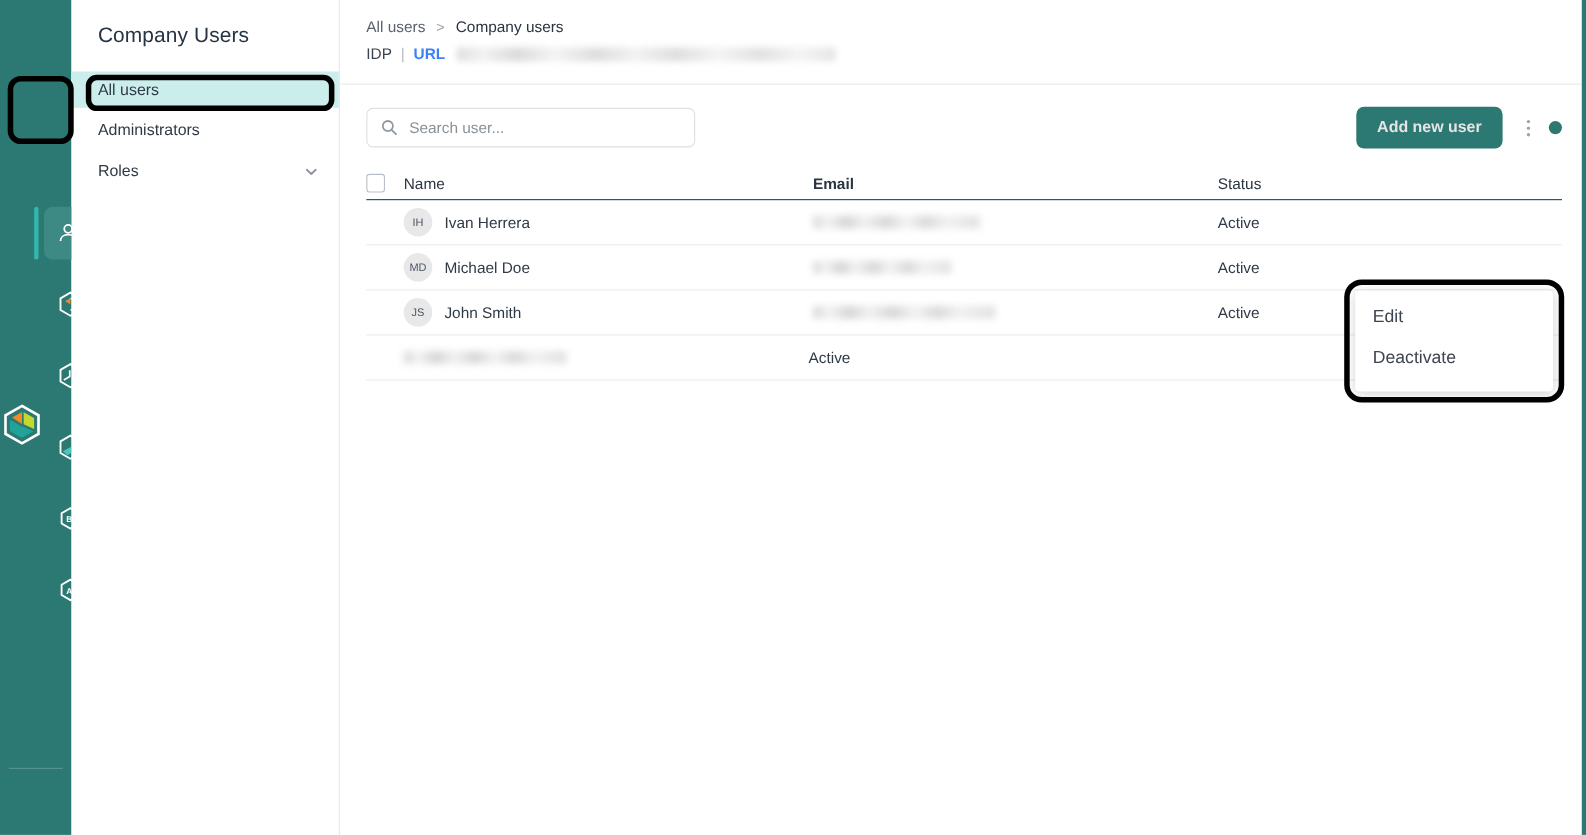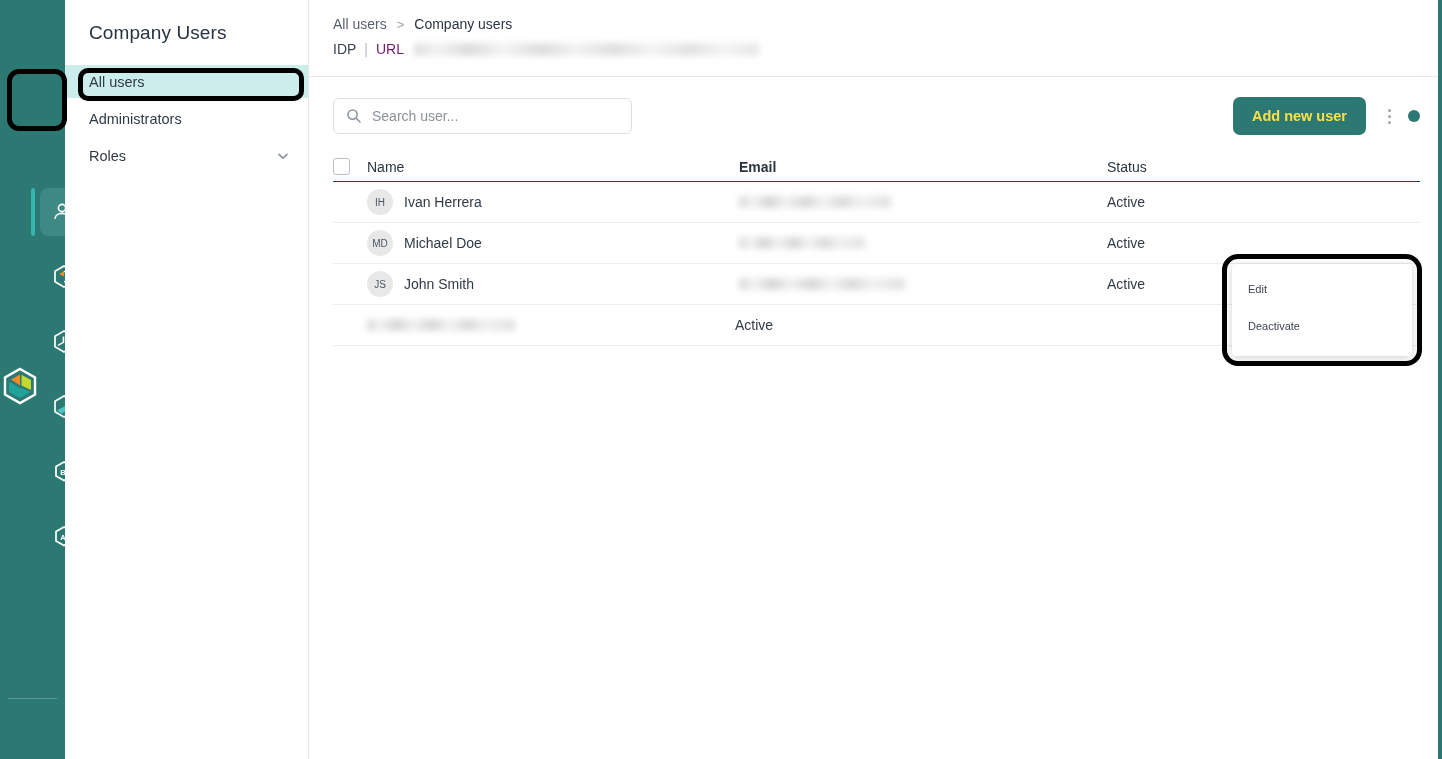--- a/index.html
+++ b/index.html
@@ -136,21 +136,21 @@
     font-size: 14px; color: #5a6270;
   }
   .crumbs .sep { margin: 0 10px; color: #9aa2ad; font-size: 13px; }
   .crumbs .cur { color: #2b3542; }
   .idp-row {
     margin-top: 9px;
     display: flex; align-items: center;
     font-size: 14px; color: #3c4450;
   }
   .idp-row .bar { margin: 0 8px; color: #b6bcc5; }
-  .idp-row .url-label { font-weight: normal; color: #701a75; }
+  .idp-row .url-label { font-weight: bold; color: #3b82f6; }
   .blur-url {
     margin-left: 10px;
     width: 345px; height: 13px;
     background: linear-gradient(90deg,
       rgba(150,150,150,.30) 0%, rgba(150,150,150,.12) 7%,
       rgba(150,150,150,.34) 16%, rgba(150,150,150,.10) 26%,
       rgba(150,150,150,.32) 37%, rgba(150,150,150,.12) 47%,
       rgba(150,150,150,.30) 58%, rgba(150,150,150,.10) 69%,
       rgba(150,150,150,.28) 80%, rgba(150,150,150,.10) 90%,
       rgba(150,150,150,.24) 100%);
@@ -176,21 +176,21 @@
     font-size: 14px;
     font-family: Liberation Sans, sans-serif;
     color: #3c4450;
     width: 240px;
     background: transparent;
   }
   .search input::placeholder { color: #8b919b; }
   .tb-right { margin-left: auto; display: flex; align-items: center; }
   .btn-primary {
     background: #2c7873;
-    color: #fde047;
+    color: #e5e5e5;
     border: 0;
     height: 38px;
     padding: 0 19px;
     border-radius: 7px;
     font-size: 14.5px;
     font-weight: bold;
     font-family: "Liberation Sans", sans-serif;
     cursor: pointer;
   }
   .kebab {
@@ -269,21 +269,21 @@
     background: #fff;
     border-radius: 4px;
     box-shadow: 0 2px 10px rgba(0,0,0,0.18);
     z-index: 30;
     padding-top: 6px;
   }
   .ctx-item {
     height: 37px;
     display: flex; align-items: center;
     padding-left: 16px;
-    font-size: 11px;
+    font-size: 16px;
     color: #3c4450;
     cursor: pointer;
   }
 
   .right-edge {
     position: absolute;
     right: 0; top: 0;
     width: 4px; height: 759px;
     background: #2c7873;
     z-index: 50;

